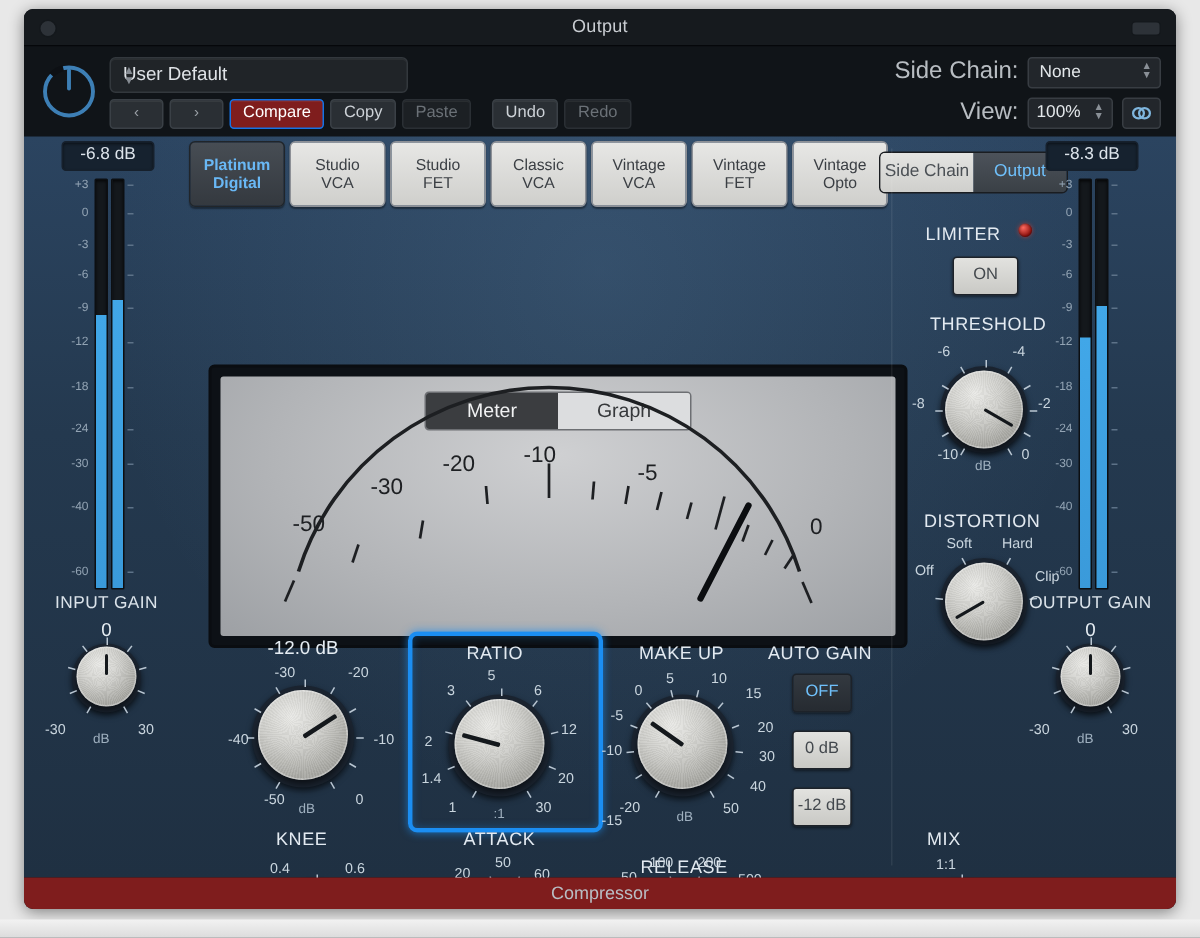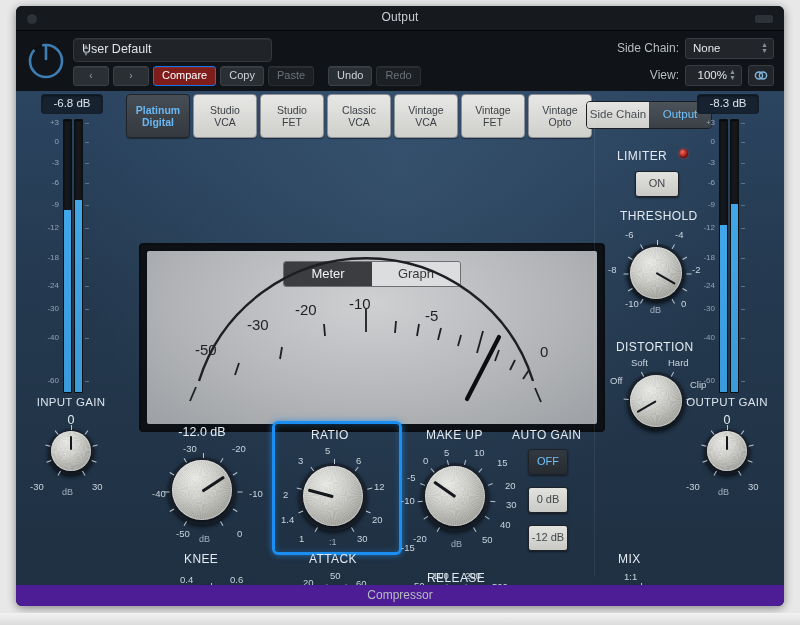--- a/index.html
+++ b/index.html
@@ -32,25 +32,25 @@
   .tbar{position:absolute;left:57px;top:36px;height:18px;display:flex;gap:4px;align-items:center;}
   .tbtn{height:18px;min-width:22px;padding:0 8px;border-radius:3px;background:#2a2f34;
         border:1px solid #3a4046;color:#cdd2d7;font-size:11px;line-height:17px;text-align:center;
         box-shadow:inset 0 1px 0 rgba(255,255,255,.06);}
   .tbtn.nav{padding:0 6px;color:#9aa0a6;font-size:10px;}
   .tbtn.active{background:#7f1d1d;border-color:#1473e6;color:#fff;}
   .tbtn.dim{color:#6b7177;background:#1c2024;border-color:#2a2f34;}
   .tgap{width:6px;}
   .hdr-right{position:absolute;right:10px;top:6px;text-align:right;}
   .hrow{display:flex;align-items:center;justify-content:flex-end;gap:6px;height:22px;}
-  .hlbl{font-size:12px;color:#b8bdc2;}
+  .hlbl{font-size:16px;color:#b8bdc2;}
   .hsel{position:relative;height:19px;background:#22262b;border:1px solid #383d43;border-radius:3px;
         color:#e3e7ea;font-size:11.5px;line-height:18px;padding:0 18px 0 7px;min-width:62px;text-align:left;}
   .hsel .arw{position:absolute;right:5px;top:3px;color:#8a9097;font-size:7px;line-height:6px;}
-  .hsel.sm{min-width:36px;padding:0 14px 0 5px;text-align:right;}
+  .hsel.sm{min-width:36px;padding:0 14px 0 5px;}
   .linkbtn{width:24px;height:19px;border-radius:3px;background:#22262b;border:1px solid #383d43;
            display:flex;align-items:center;justify-content:center;}
 
   
   .body{position:relative;height:494px;
         background:linear-gradient(180deg,#2b4460 0%,#24394f 40%,#1f3042 100%);}
   .body:before{content:"";position:absolute;inset:0;
         background:radial-gradient(ellipse at 50% 18%,rgba(120,165,205,.16),rgba(0,0,0,0) 62%);}
   .body>*{position:relative;}
 
@@ -122,21 +122,21 @@
   .pbtn.light{background:linear-gradient(180deg,#e2e2df 0%,#c9c9c5 100%);color:#43484d;}
   .pbtn.dark{background:linear-gradient(180deg,#333940 0%,#262b31 100%);color:#6fc0fb;}
 
   .led{position:absolute;width:9px;height:9px;border-radius:50%;
        background:radial-gradient(circle at 35% 30%,#ff6a60,#8c0f0c 70%,#5a0705 100%);
        box-shadow:0 0 3px rgba(255,60,40,.55),inset 0 0 2px rgba(0,0,0,.5);}
 
   .divider{position:absolute;background:rgba(255,255,255,.07);}
 
   
-  .footer{position:relative;height:36px;background:#4c1d95;}
+  .footer{position:relative;height:36px;background:#7f1d1d;}
   .footer span{position:absolute;left:0;right:0;top:3px;text-align:center;
                font-size:12px;color:#b9bec4;}
   .botband{position:absolute;left:0;right:0;bottom:0;height:12px;
         background:linear-gradient(180deg,#f2f2f2,#dcdcdc);}
 </style>
 </head>
 <body>
 
 <div class="app">
 <div class="win">

